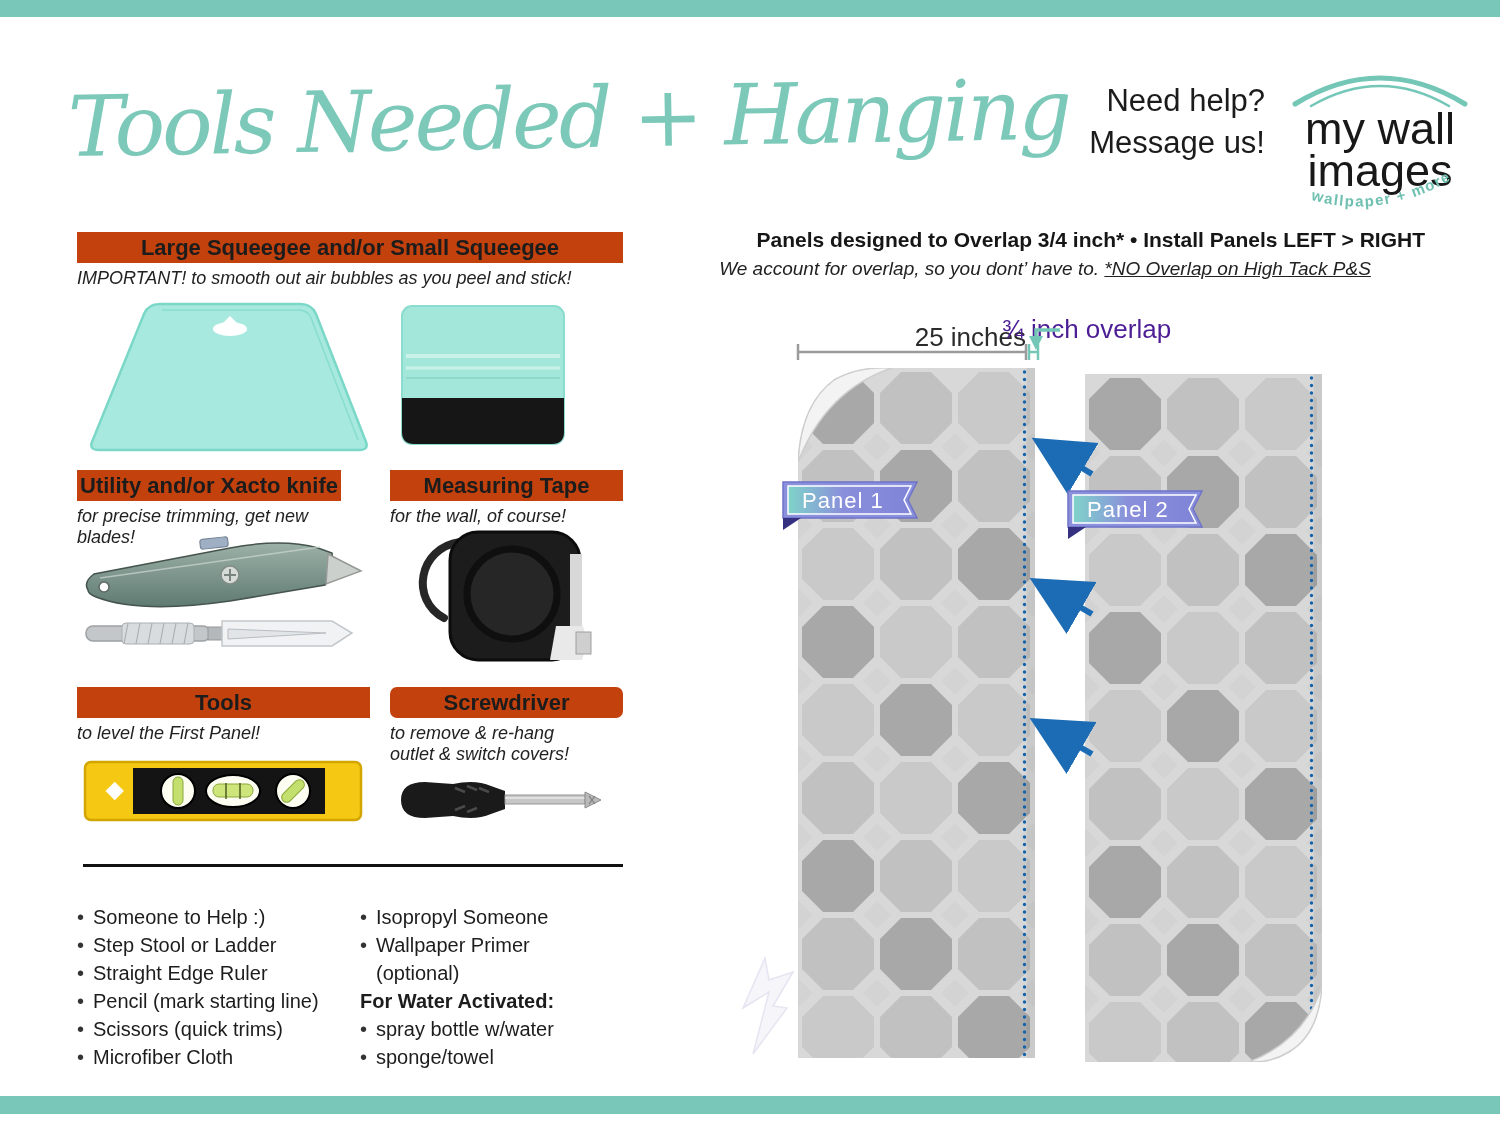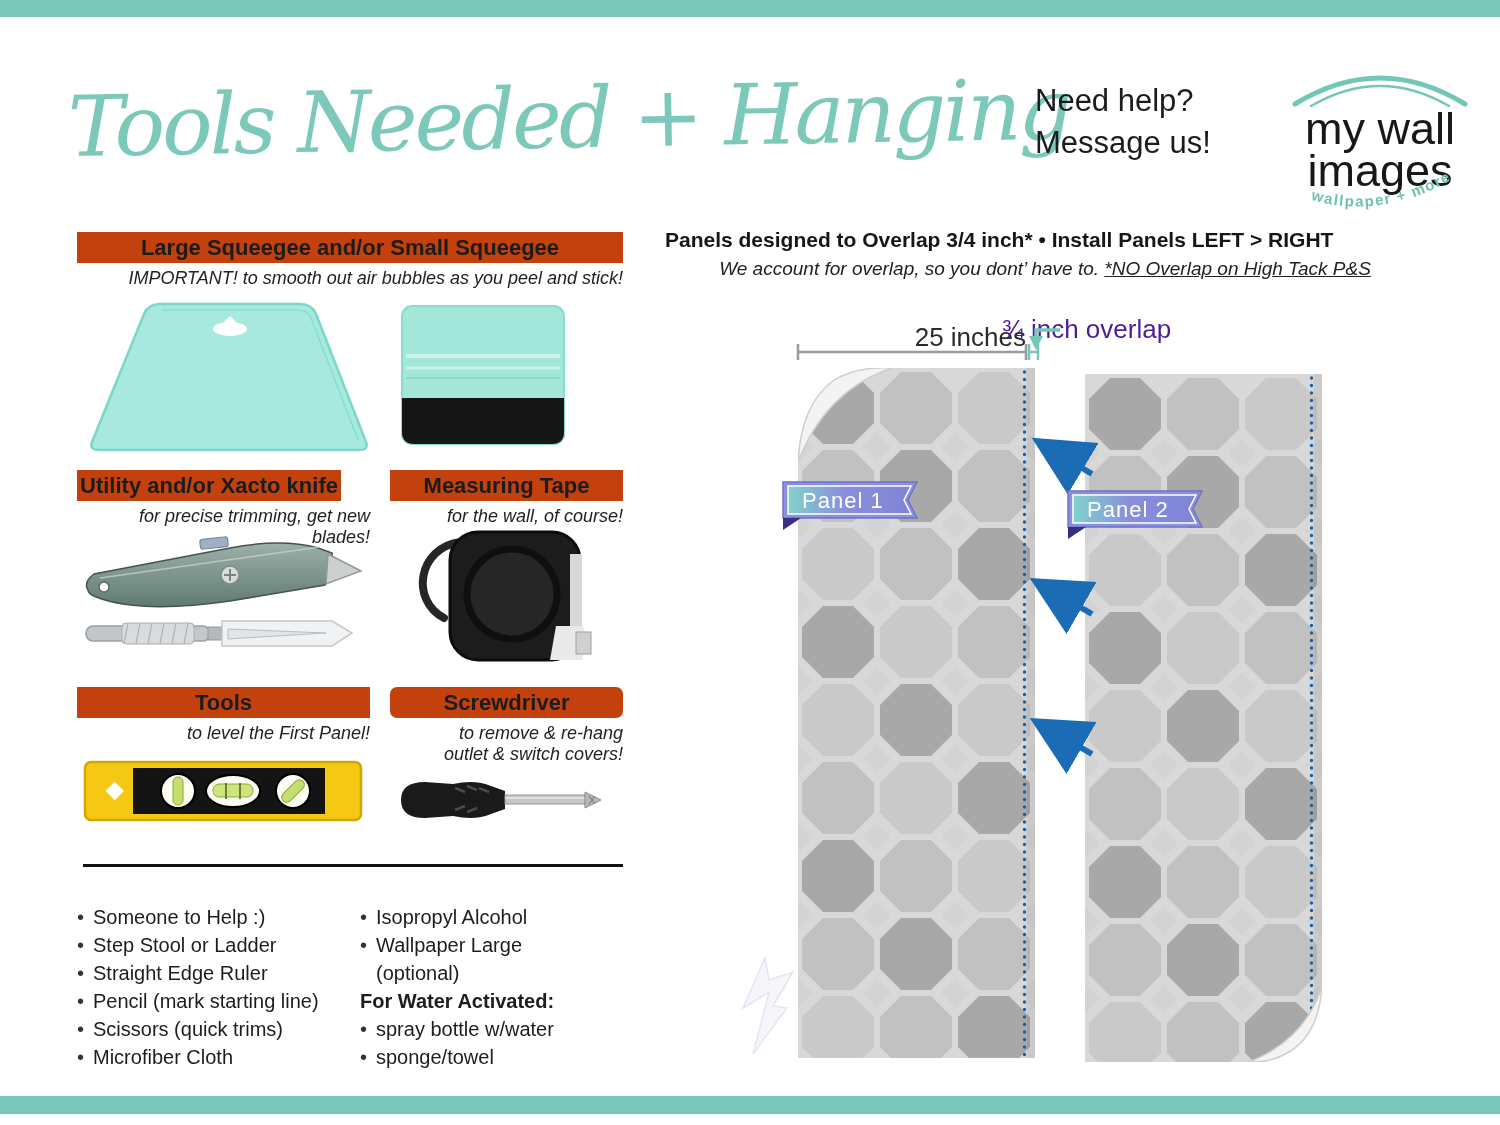--- a/index.html
+++ b/index.html
@@ -4,34 +4,34 @@
 <style>
   html,body{margin:0;padding:0;background:#ffffff;}
   #canvas{position:relative;width:1500px;height:1125px;background:#ffffff;overflow:hidden;
           font-family:"Liberation Sans", sans-serif;color:#1d1d1d;}
   .abs{position:absolute;}
   .teal-bar{left:0;width:1500px;background:#79c7b8;}
   
   .script-title{left:68px;top:44px;width:920px;height:160px;
     font-family:"DejaVu Serif", serif;font-style:italic;font-size:84px;line-height:150px;
     color:#7cc9ba;letter-spacing:-3px;transform:rotate(-1deg);white-space:nowrap;}
-  .help-text{left:1035px;top:80px;width:230px;text-align:left;font-size:31px;line-height:42px;color:#1b1b1b;}
+  .help-text{left:1035px;top:80px;width:230px;text-align:right;font-size:31px;line-height:42px;color:#1b1b1b;}
   
   .hdr-bar{background:#c2410c;text-align:center;font-weight:bold;font-size:22px;line-height:31px;height:31px;color:#1c1c1c;}
-  .note{font-style:italic;font-size:18px;color:#222;text-align:right;}
+  .note{font-style:italic;font-size:18px;color:#222;text-align:left;}
   .add-title-row{left:77px;top:858px;width:546px;display:flex;align-items:center;}
   .add-title{font-size:28px;font-weight:bold;color:#111;white-space:nowrap;}
   .add-rule{flex:1;height:3px;background:#111;margin-left:6px;margin-top:6px;}
   .list{font-size:20px;line-height:28px;color:#1d1d1d;}
   .li{display:flex;}
   .li .dot{width:16px;color:#333;}
   .li.nob .dot{visibility:hidden;}
   .water-head{font-weight:bold;font-size:20px;line-height:28px;}
   
-  .panels-headline{left:665px;top:228px;width:760px;text-align:left;font-weight:bold;font-size:21px;color:#161616;}
+  .panels-headline{left:665px;top:228px;width:760px;text-align:right;font-weight:bold;font-size:21px;color:#161616;}
   .panels-subline{left:665px;top:258px;width:760px;text-align:center;font-style:italic;font-size:19px;color:#222;}
   .panels-subline .u{text-decoration:underline;}
   .width-label{left:798px;top:322px;width:228px;text-align:right;font-size:26px;color:#2b2b2b;}
   .overlap-label{left:1002px;top:314px;font-size:26px;color:#4c1d95;white-space:nowrap;}
   .dotline{stroke:#1462aa;stroke-width:3.4;stroke-dasharray:0.1 7.4;stroke-linecap:round;fill:none;}
   svg text{font-family:"Liberation Sans", sans-serif;}
   .banner-text{font-size:22px;fill:#ffffff;letter-spacing:1px;}
 </style>
 </head>
 <body>
@@ -185,25 +185,25 @@
       </div>
       <div class="li">
         <span class="dot">•</span>
         <span class="txt">Microfiber Cloth</span>
       </div>
     </div>
   <div class="abs list" style="left:360px;top:903px;width:265px;">
     <div>
         <div class="li">
           <span class="dot">•</span>
-          <span class="txt">Isopropyl Alcohol</span>
+          <span class="txt">Isopropyl Someone</span>
         </div>
         <div class="li">
           <span class="dot">•</span>
-          <span class="txt">Wallpaper Large</span>
+          <span class="txt">Wallpaper Primer</span>
         </div>
       </div>
     <div class="li nob">
         <span class="dot">•</span>
         <span class="txt">(optional)</span>
       </div>
     <div class="water-head">For Water Activated:</div>
     <div>
         <div class="li">
           <span class="dot">•</span>

